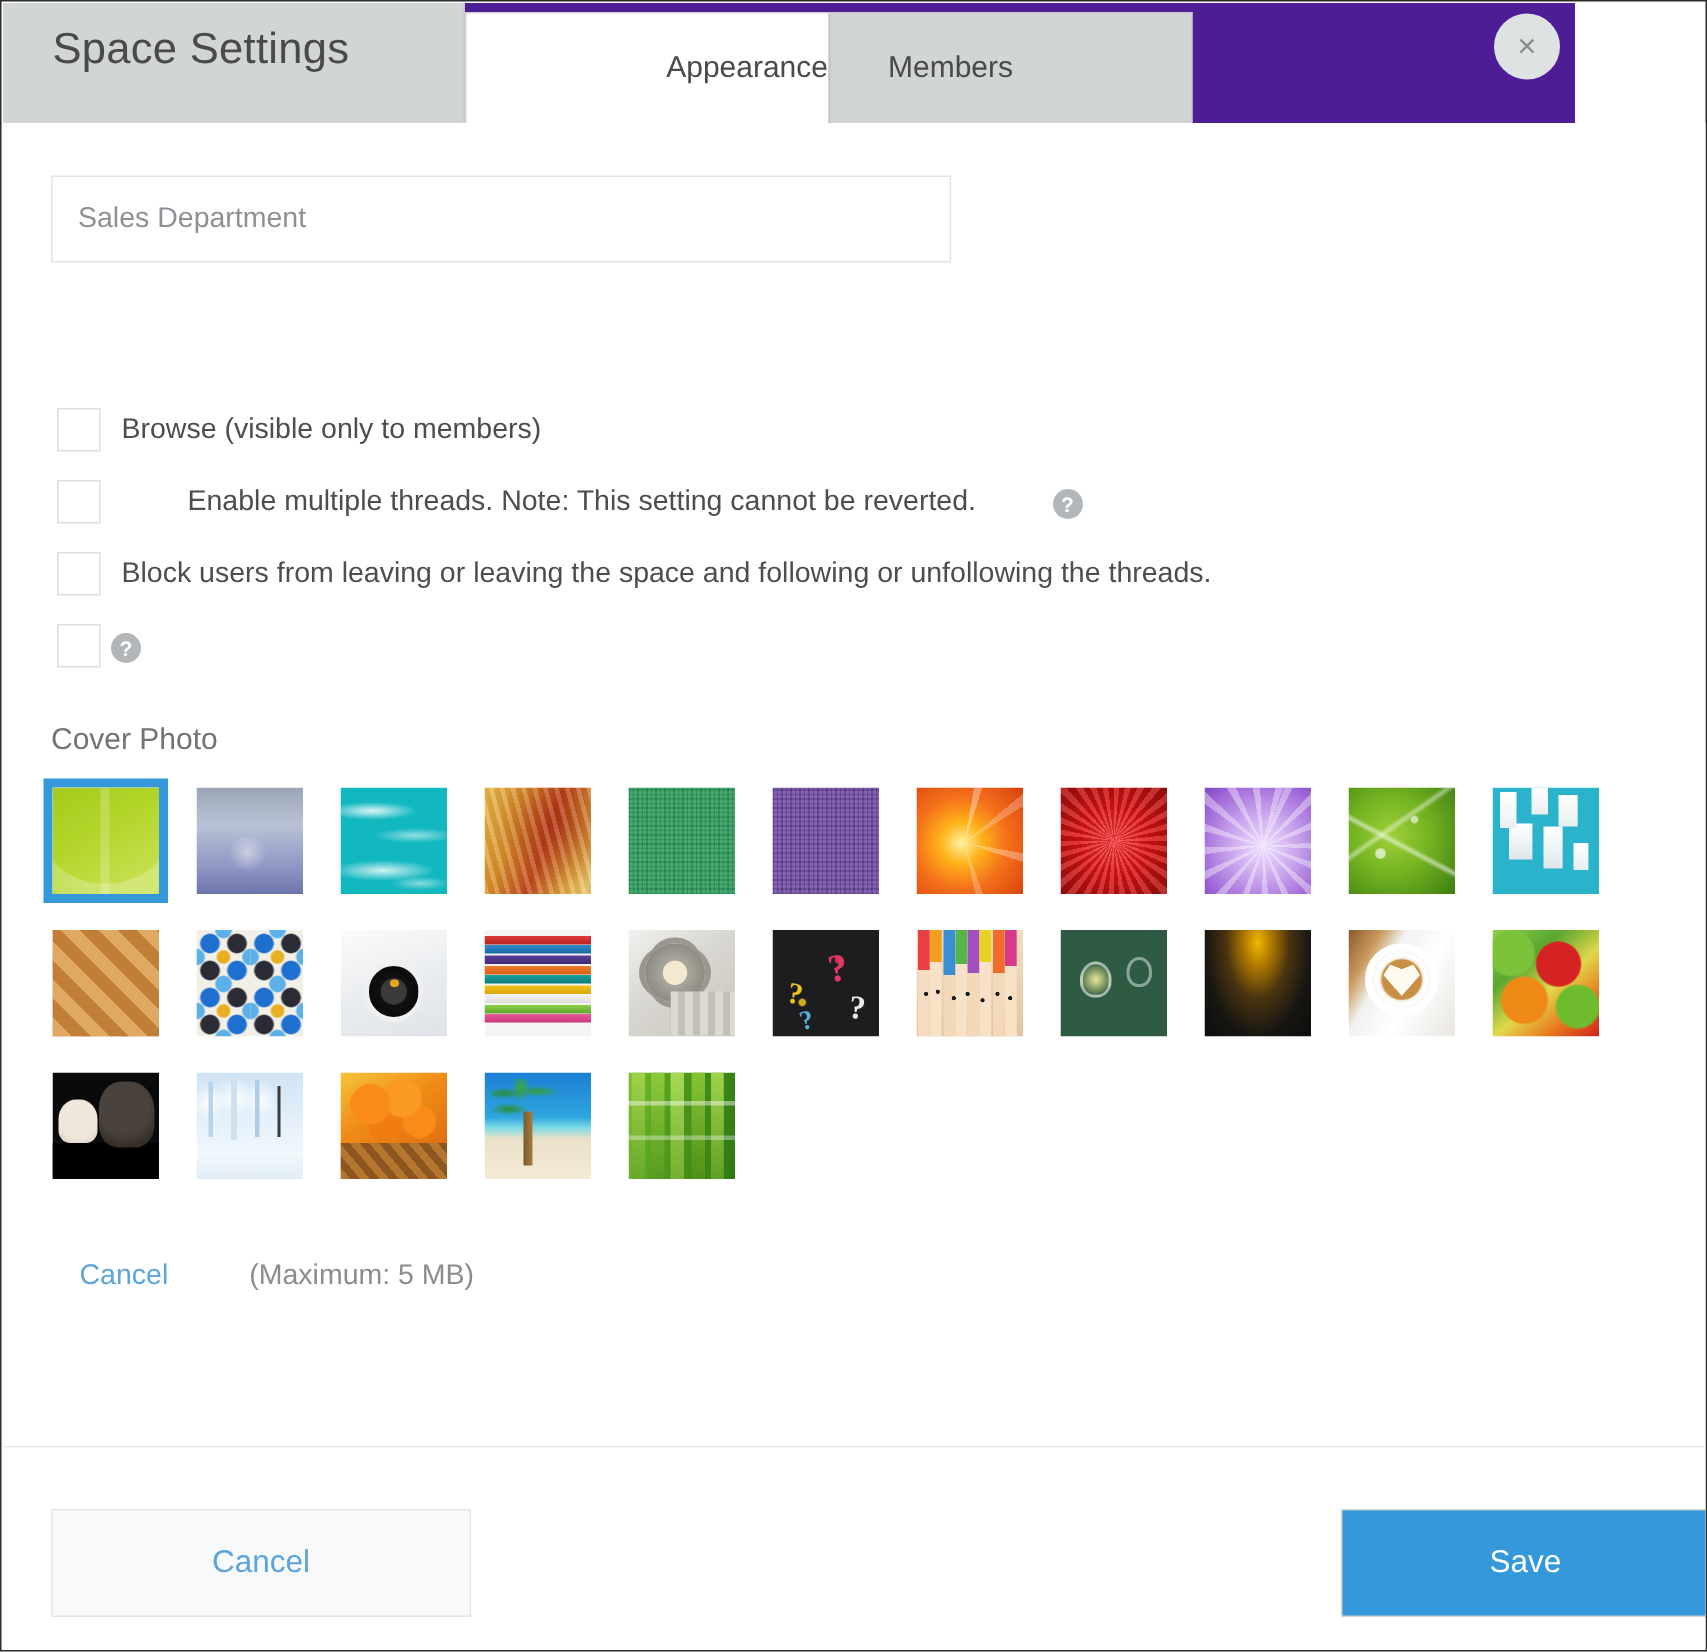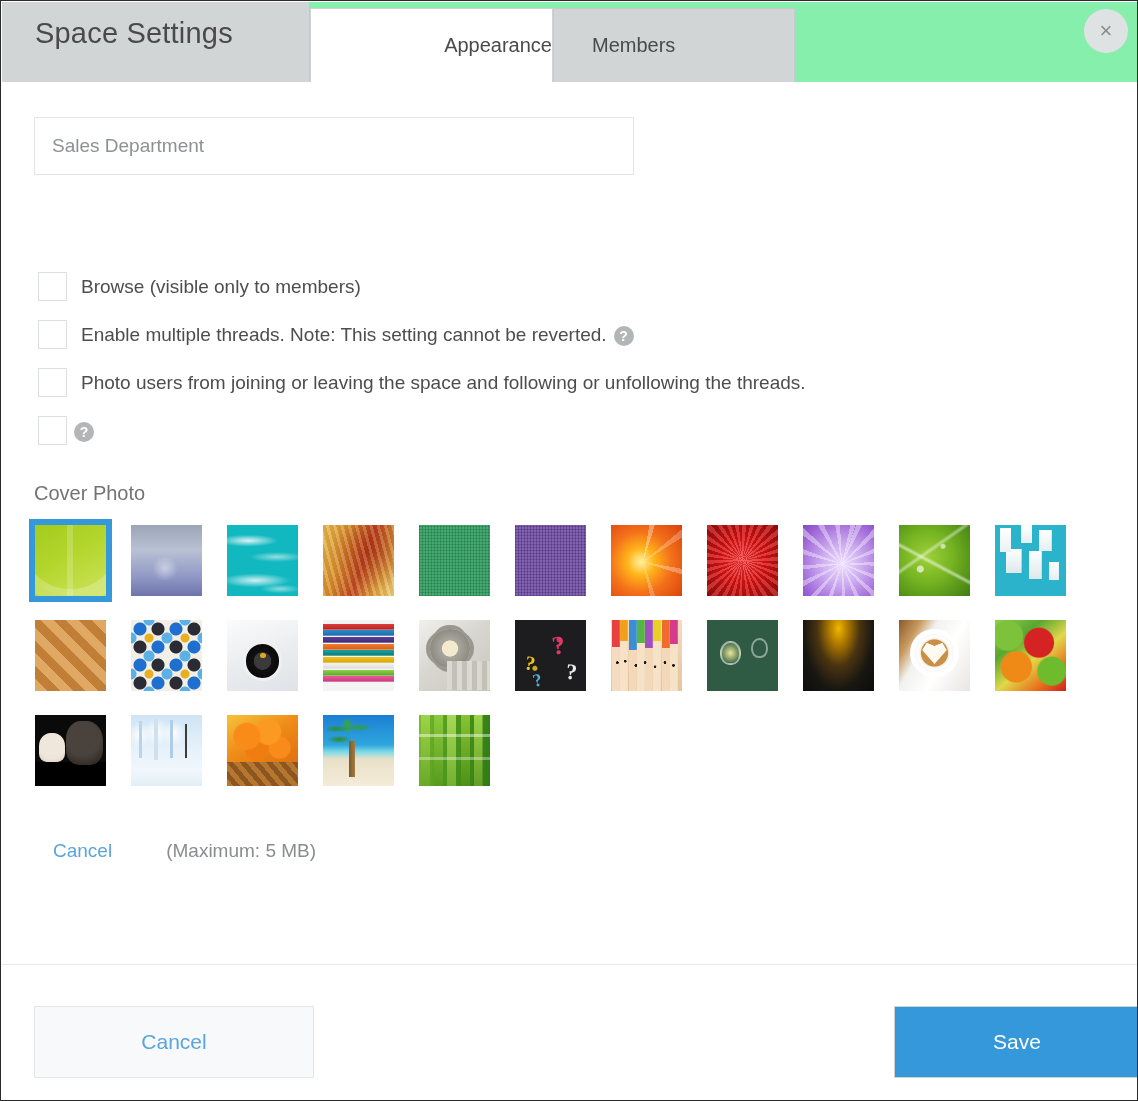--- a/index.html
+++ b/index.html
@@ -21,23 +21,23 @@
     box-sizing: border-box;
     border: 1px solid #2b2b2b;
     background: #ffffff;
     overflow: hidden;
   }
 
   
   .header {
     position: absolute;
     left: 1px; top: 1px;
-    width: 1136px;
+    width: 1048px;
     height: 80px;
-    background: #86efac;
+    background: #4c1d95;
     box-sizing: border-box;
   }
   .title-block {
     position: absolute;
     left: 0; top: 0;
     width: 308px;
     height: 80px;
     background: #d2d5d6;
     border-right: 1px solid #c4c8c9;
     box-sizing: border-box;
@@ -152,21 +152,21 @@
     color: #ffffff;
     font-size: 14px;
     font-weight: bold;
     margin-left: 7px;
     vertical-align: middle;
     position: relative;
     top: 1px;
     flex: 0 0 auto;
   }
   #row-private  { top: 190px; }
-  #row-threads  { top: 238px; }
+  #row-threads  { top: 238px; gap: 44px; }
   #row-block    { top: 286px; }
   #row-apps     { top: 334px; }
 
   .section-title {
     position: absolute;
     left: 32px;
     top: 400px;
     font-size: 20px;
     color: #737373;
   }
@@ -628,21 +628,21 @@
     </div>
 
     <div class="check-row" id="row-threads">
       <div class="check-box"></div>
       <div class="check-label">Enable multiple threads. Note: This setting cannot be reverted.</div>
       <span class="help-icon">?</span>
     </div>
 
     <div class="check-row" id="row-block">
       <div class="check-box"></div>
-      <div class="check-label">Photo users from joining or leaving the space and following or unfollowing the threads.</div>
+      <div class="check-label">Block users from leaving or leaving the space and following or unfollowing the threads.</div>
     </div>
 
     <div class="check-row" id="row-apps">
       <div class="check-box"></div>
       <span class="help-icon">?</span>
     </div>
 
     <div class="section-title">Cover Photo</div>
 
     <div class="thumb-grid" id="thumb-grid">

